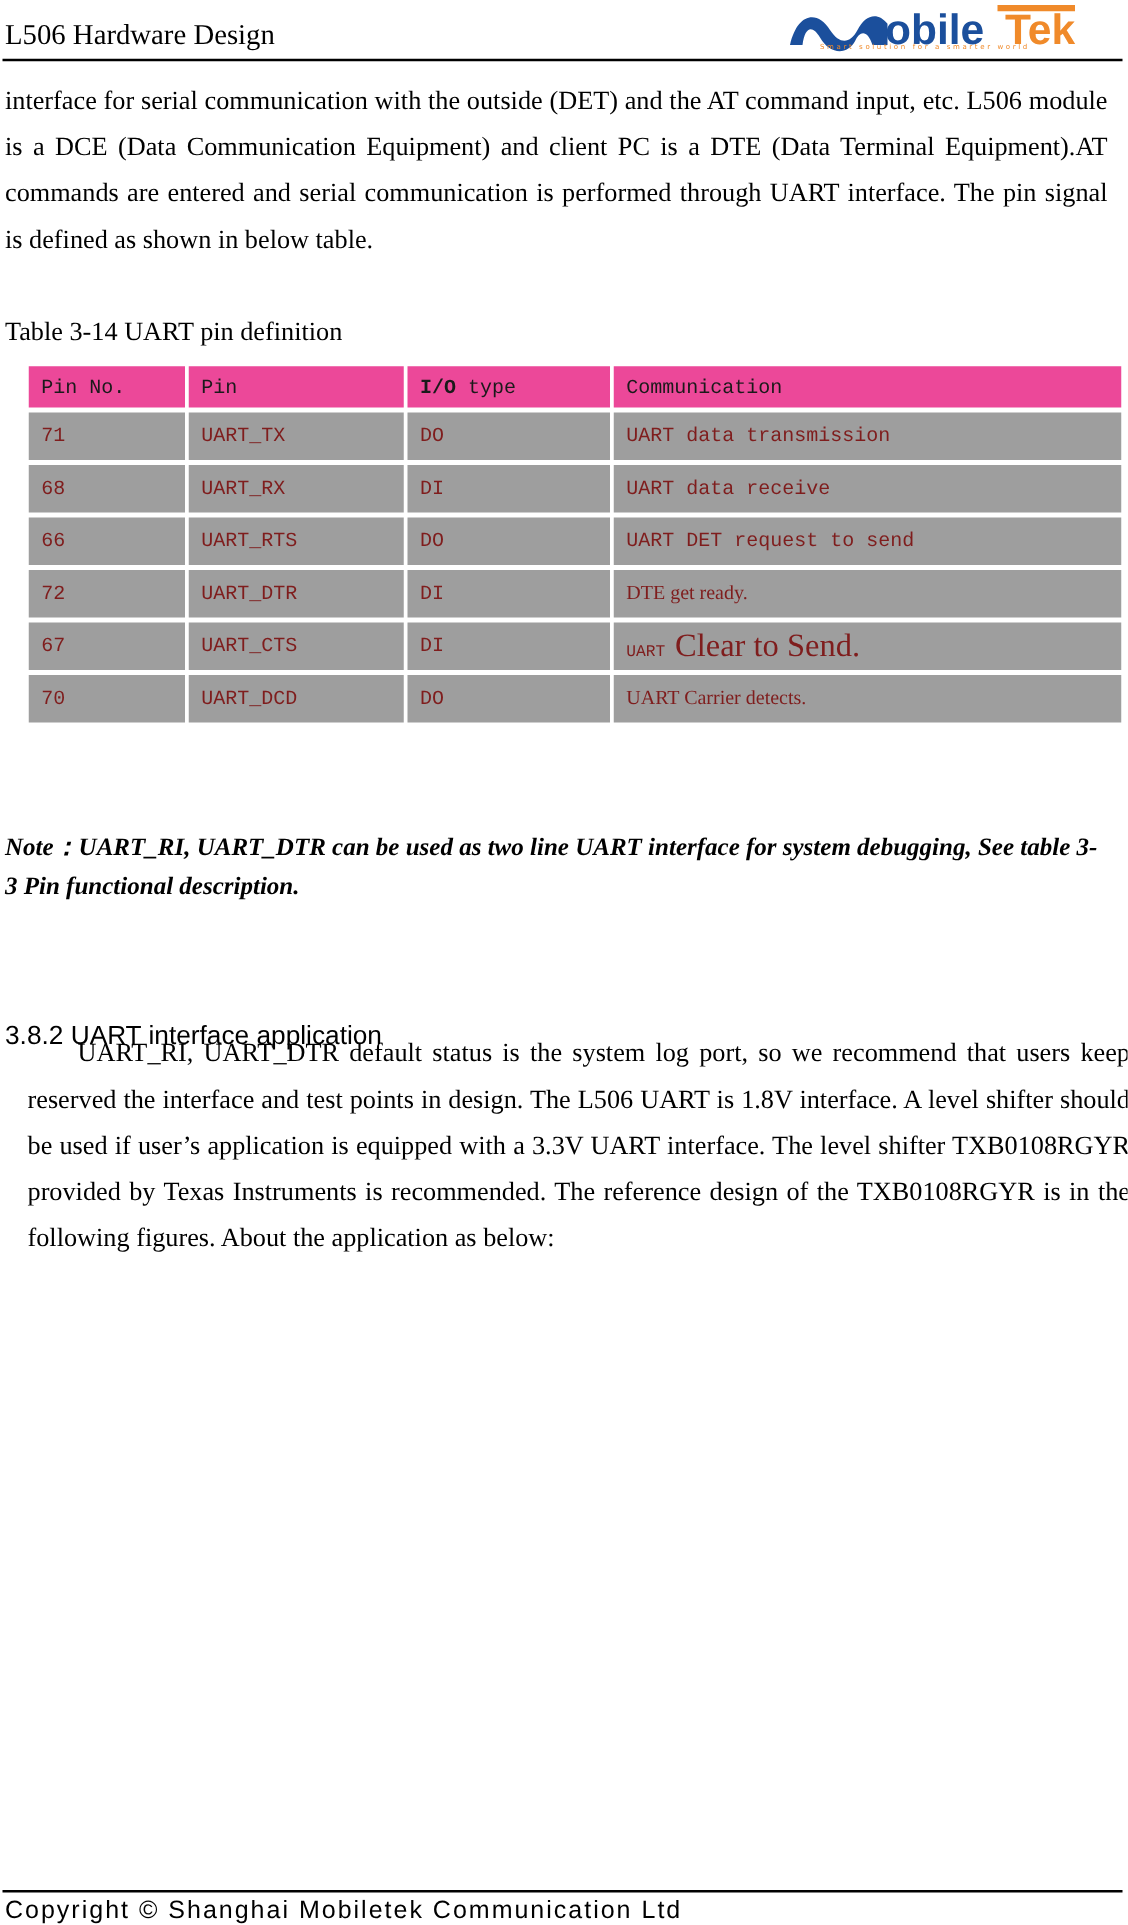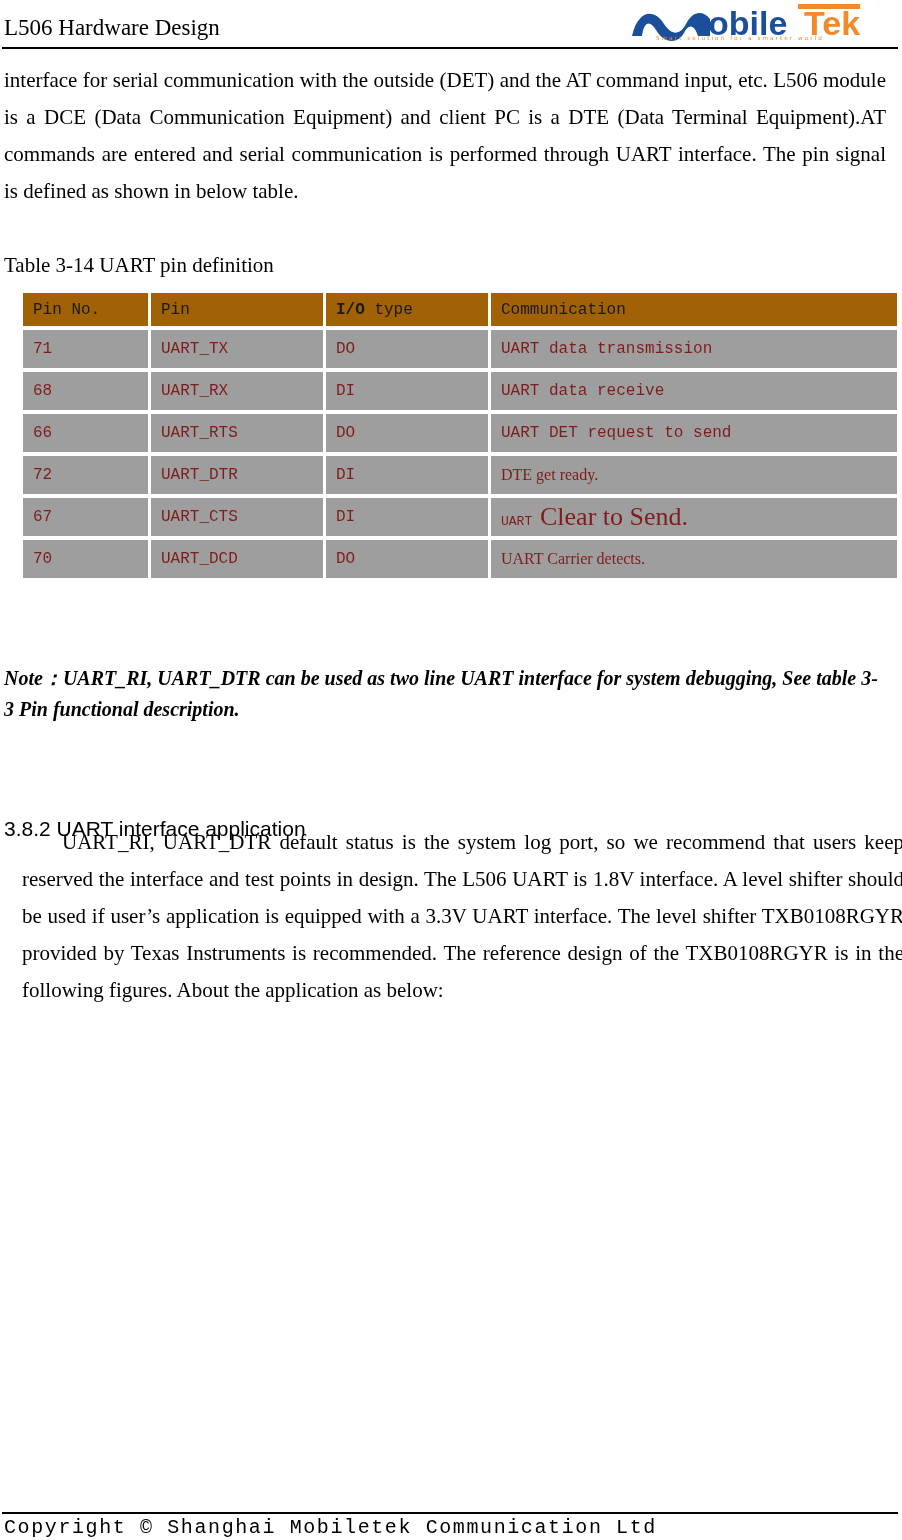--- a/index.html
+++ b/index.html
@@ -100,21 +100,21 @@
     vertical-align: middle;
     text-align: left;
     font-family: "Liberation Mono", "DejaVu Sans Mono", monospace;
     font-size: 16px;
     font-weight: normal;
     color: #7f1d1d;
     overflow: hidden;
     white-space: nowrap;
   }
   .pin-table thead th {
-    background: #a16207;
+    background: #ec4899;
     color: #1a1a1a;
     height: 33px;
   }
   .pin-table tbody td {
     background: #9e9e9e;
     height: 38px;
   }
   .col-pinno { width: 125px; }
   .col-pin   { width: 172px; }
   .col-io    { width: 162px; }
@@ -172,21 +172,21 @@
     left: 2px;
     top: 1512px;
     width: 896px;
     height: 0;
     border-top: 2.2px solid #000;
   }
   .footer-text {
     position: absolute;
     left: 4px;
     top: 1515px;
-    font-family: Liberation Mono, monospace;
+    font-family: Liberation Sans, sans-serif;
     font-size: 20px;
     line-height: 26px;
     letter-spacing: 1.6px;
     white-space: nowrap;
   }
 </style>
 </head>
 <body>
 
 <div class="page-header">

